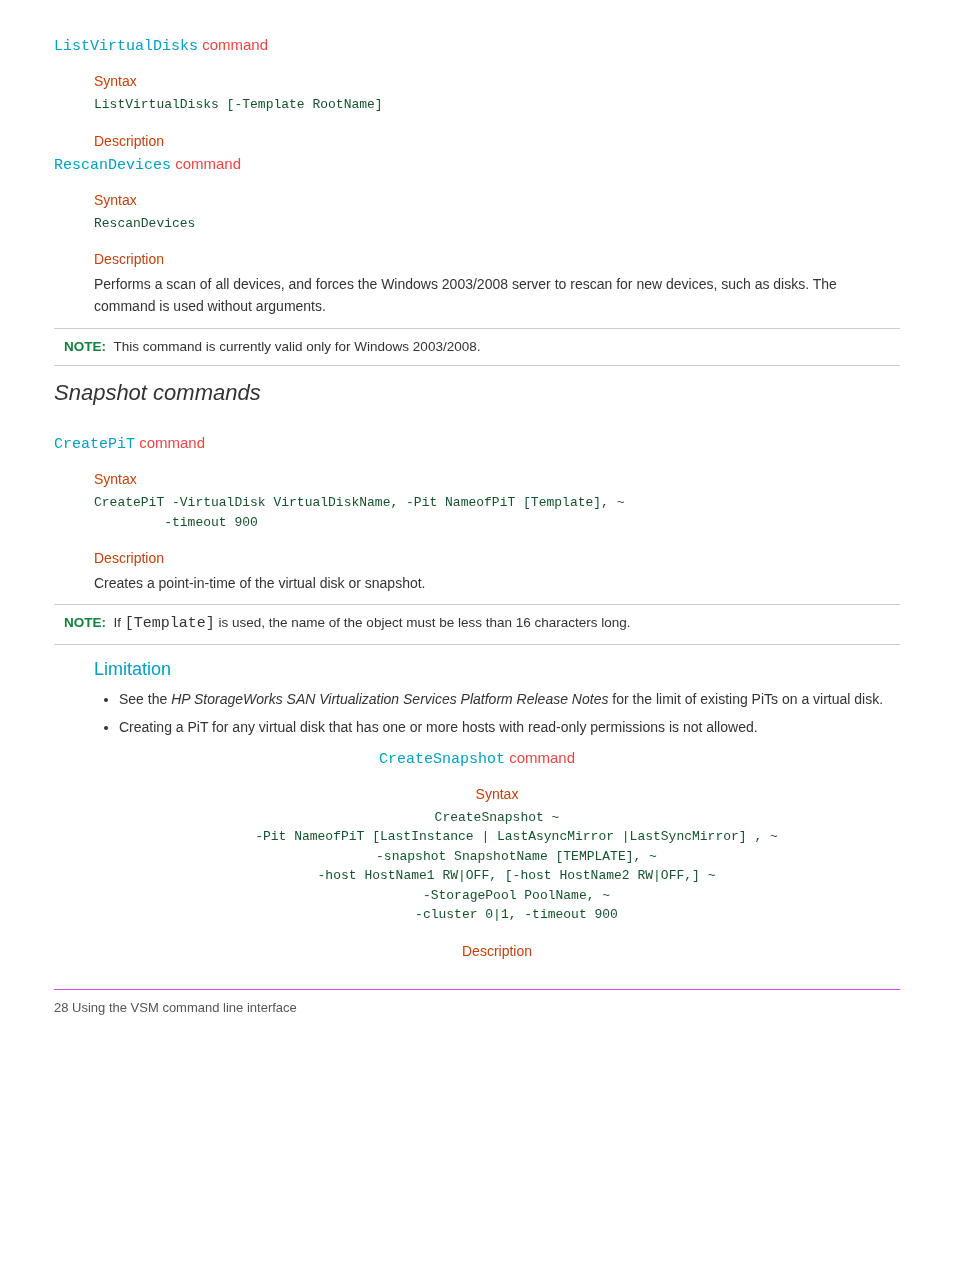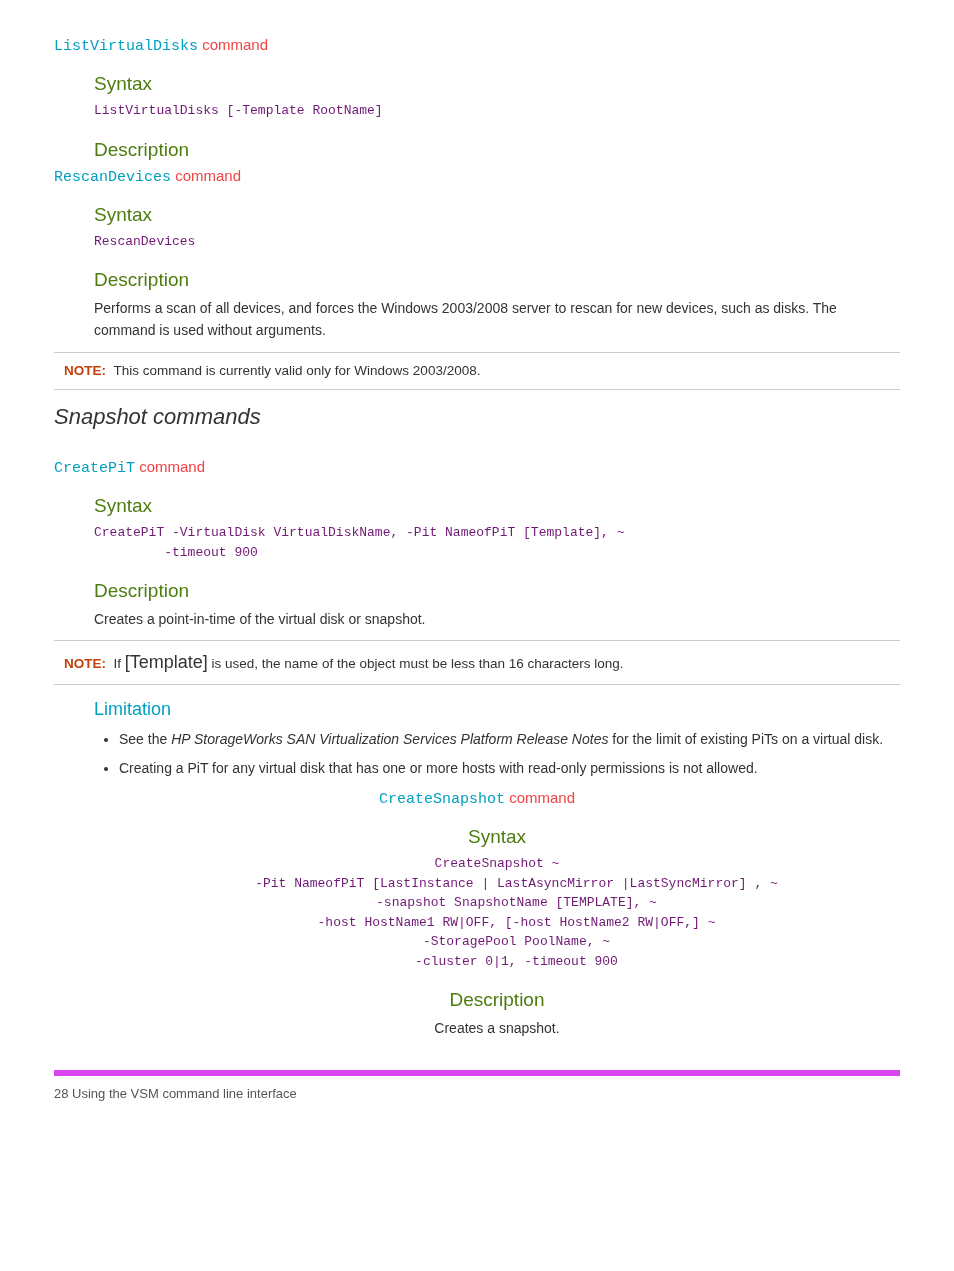--- a/index.html
+++ b/index.html
@@ -36,31 +36,31 @@
       font-size: 15px;
     }
 
     .command-heading .word-part {
       font-family: Arial, Helvetica, sans-serif;
       color: #ef4444;
       font-size: 15px;
     }
 
     .sub-heading {
-      font-size: 19px;
-      color: #4d7c0f;
+      font-size: 14px;
+      color: #c2410c;
       margin-bottom: 6px;
       margin-top: 18px;
       padding-left: 40px;
     }
 
     .code-block {
       font-family: 'Courier New', Courier, monospace;
       font-size: 13px;
-      color: #701a75;
+      color: #14532d;
       margin-bottom: 10px;
       padding-left: 40px;
       white-space: pre;
       line-height: 1.5;
     }
 
     .description-text {
       font-size: 14px;
       color: #333;
       line-height: 1.6;
@@ -78,27 +78,27 @@
       border-bottom: 1px solid #ccc;
       padding: 8px 10px;
       margin: 10px 0 14px 0;
       font-size: 13.5px;
       line-height: 1.5;
       color: #333;
     }
 
     .note-box .note-label {
       font-weight: bold;
-      color: #c2410c;
+      color: #15803d;
       text-align: right;
     }
 
     .note-box .note-code {
-      font-family: Liberation Sans, sans-serif;
-      font-size: 18px;
+      font-family: Liberation Mono, monospace;
+      font-size: 15px;
     }
 
     .limitation-heading {
       font-size: 18px;
       color: #00A0C0;
       margin-bottom: 8px;
       margin-top: 10px;
       padding-left: 40px;
     }
 
@@ -114,21 +114,21 @@
       line-height: 1.6;
       margin-bottom: 6px;
     }
 
     .bullet-list li em {
       font-style: italic;
     }
 
     .footer-bar {
       margin-top: 30px;
-      border-top: 6px solid #d946ef;
+      border-top: 1px solid #d946ef;
       padding-top: 10px;
       font-size: 13px;
       color: #555;
     }
   </style>
 </head>
 <body>
 
 <div>
   <h3 class="command-heading">
@@ -190,19 +190,18 @@
 
     <div class="sub-heading">Syntax</div>
     <div class="code-block">CreateSnapshot ~
      -Pit NameofPiT [LastInstance | LastAsyncMirror |LastSyncMirror] , ~
      -snapshot SnapshotName [TEMPLATE], ~
      -host HostName1 RW|OFF, [-host HostName2 RW|OFF,] ~
      -StoragePool PoolName, ~
      -cluster 0|1, -timeout 900</div>
 
     <div class="sub-heading">Description</div>
-    <div class="description-text">Creates a snapshot.</div>
   </div>
 </div>
 
 <div class="footer-bar">
   <span>28    Using the VSM command line interface</span>
 </div>
 
 </body></html>

